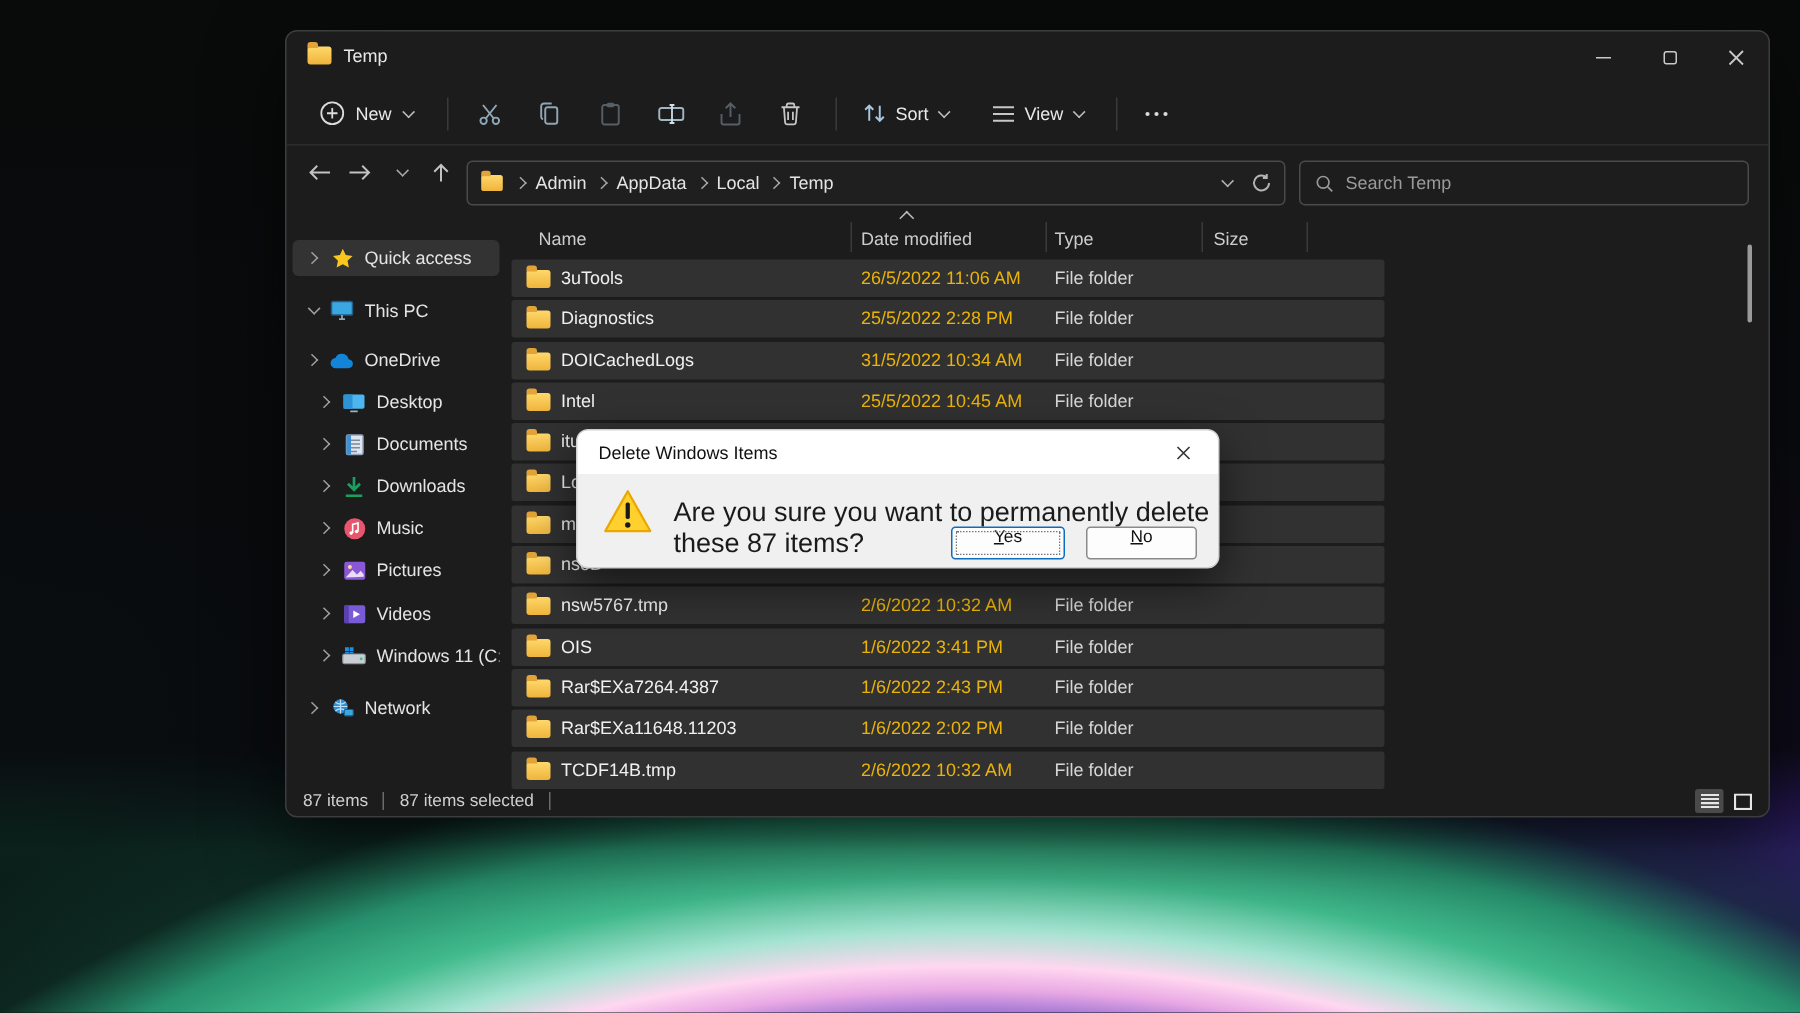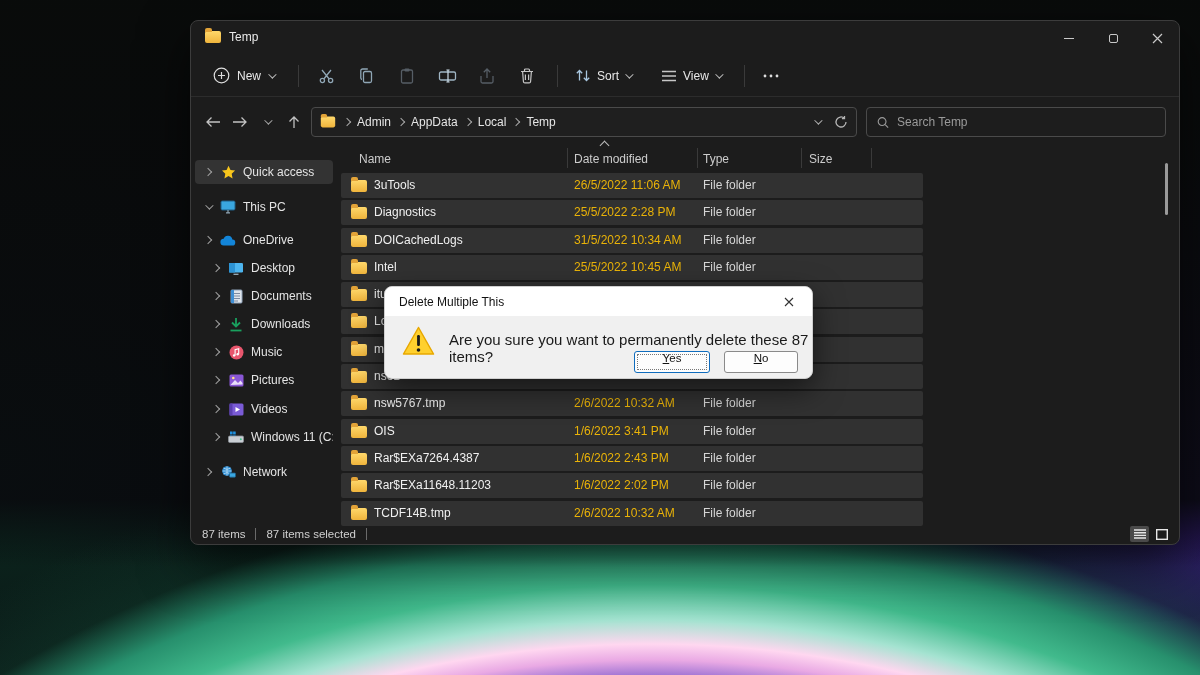--- a/index.html
+++ b/index.html
@@ -39,21 +39,21 @@
   .toolbar .sep { width:1px; height:22px; background:#3a3a3a; }
   .tb-new { display:flex; align-items:center; gap:7px; height:30px; padding:0 10px; margin:0 14px 0 12px; border-radius:4px;text-align:right; }
   .tb-btn { width:40px; height:30px; display:flex; align-items:center; justify-content:center; border-radius:4px; }
   .tb-group { display:flex; align-items:center; margin:0 2px; }
   .tb-label-btn { display:flex; align-items:center; gap:6px; height:30px; padding:0 9px; border-radius:4px; }
   .cv { display:inline-block; width:6px; height:6px; border-right:1.4px solid currentColor; border-bottom:1.4px solid currentColor; }
   .cv.d { transform:rotate(45deg) translateY(-2px); }
   .cv.r { transform:rotate(-45deg); }
   .toolbar-divider { position:absolute; left:0; right:0; top:75px; height:1px; background:#2c2c2c; }
   
-  .addrrow { position:absolute; left:0; top:80px; right:0; height:42px; display:flex; align-items:center; }
+  .addrrow { position:absolute; left:0; top:80px; right:0; height:42px; display:flex; }
   .nav-btn { width:27px; height:28px; display:flex; align-items:center; justify-content:center; color:#c2c2c2; }
   .crumb-box { position:absolute; left:120px; top:6px; width:546px; height:30px;
     border:1px solid #4a4a4a; border-radius:4px; background:#1f1f1f; display:flex; align-items:center; padding:0 8px; }
   .crumb-seg { padding:0 6px; color:#e4e4e4; }
   .crumb-chev { color:#a8a8a8; margin:0 1px; }
   .crumb-right { margin-left:auto; display:flex; align-items:center; gap:14px; color:#b4b4b4; }
   .search-box { position:absolute; left:675px; top:6px; width:300px; height:30px;
     border:1px solid #4a4a4a; border-radius:4px; background:#1d1d1d; display:flex; align-items:center; padding:0 10px; gap:8px; }
   .search-box input { background:transparent; border:none; outline:none; color:#cfcfcf; font-size:12px; width:100%;
     font-family:Liberation Sans, sans-serif; }
@@ -87,21 +87,21 @@
   .sv-btn { width:19px; height:16px; display:flex; align-items:center; justify-content:center; border-radius:2px; }
   .sv-btn.active { background:#4a4a4a; }
   
   .dialog { position:absolute; left:193px; top:265px; width:429px; height:93px; background:#f0f0f0;
     border-radius:8px; overflow:hidden; box-shadow:0 10px 30px rgba(0,0,0,.55); z-index:10;
     color:#1a1a1a; border:1px solid #cfcfcf; }
   .dlg-titlebar { position:relative; height:29px; background:#ffffff; display:flex; align-items:center; padding:0 14px; font-size:12px; color:#111; }
   .dlg-close { position:absolute; right:8px; top:3px; width:30px; height:23px; display:flex; align-items:center; justify-content:center; }
   .dlg-body { position:relative; height:64px; }
   .dlg-warn { position:absolute; left:17px; top:10px; }
-  .dlg-msg { position:absolute; left:64px; top:15px; font-size:15px; color:#1a1a1a; }
+  .dlg-msg { position:absolute; left:64px; top:15px; font-size:18px; color:#1a1a1a; }
   .dlg-btn { position:absolute; top:64px; height:22px; background:#fdfdfd; border:1px solid #8a8a8a; border-radius:3px;
     display:flex; justify-content:center; font-size:11.5px; color:#111; }
   .dlg-btn.yes { left:249px; width:76px; border:1.6px solid #0f6cbd; box-shadow:inset 0 0 0 2px #fdfdfd; }
   .dlg-btn.yes::after { content:""; position:absolute; inset:2px; border:1px dotted #777; border-radius:1px; }
   .dlg-btn.no { left:339px; width:74px; }
   .accel { text-decoration:underline; }
 </style>
 </head>
 <body>
 
@@ -504,21 +504,21 @@
       <div class="sv-btn">
         <svg width="12" height="11" viewBox="0 0 12 11">
             <rect x="0.7" y="0.7" width="10.6" height="9.6" fill="none" stroke="#e6e6e6" stroke-width="1.4"></rect>
           </svg>
       </div>
     </div>
   </div>
 
   <div class="dialog">
     <div class="dlg-titlebar">
-      <span>Delete Multiple This</span>
+      <span>Delete Windows Items</span>
       <div class="dlg-close">
         <svg width="10" height="10" viewBox="0 0 10 10">
             <path d="M1 1 L9 9 M9 1 L1 9" stroke="#333" stroke-width="1.1"></path>
           </svg>
       </div>
     </div>
     <div class="dlg-body">
       <svg class="dlg-warn" width="33" height="30" viewBox="0 0 33 30">
         <path d="M16.5 1.5 L31.5 28 H1.5 Z" fill="#ffd02e" stroke="#e8a800" stroke-width="1.5" stroke-linejoin="round"></path>
         <rect x="15.1" y="9" width="2.8" height="11" rx="1.2" fill="#1a1a1a"></rect>

